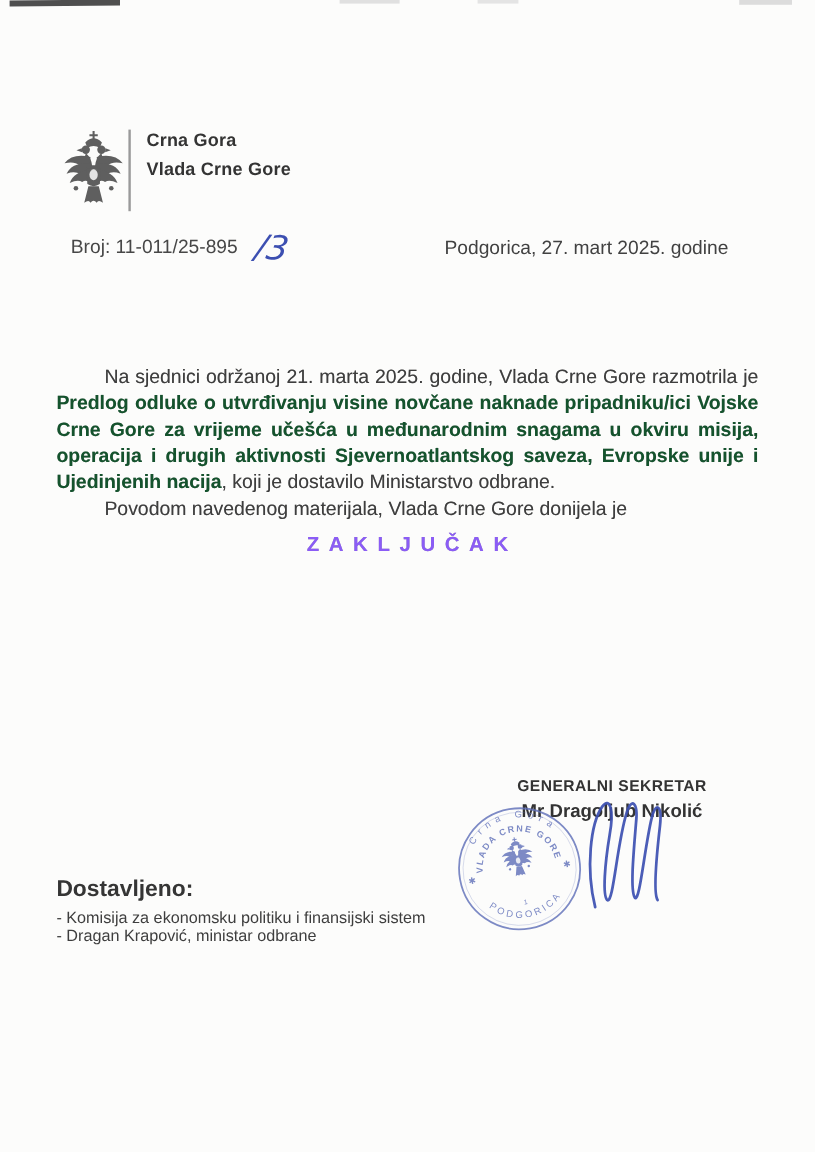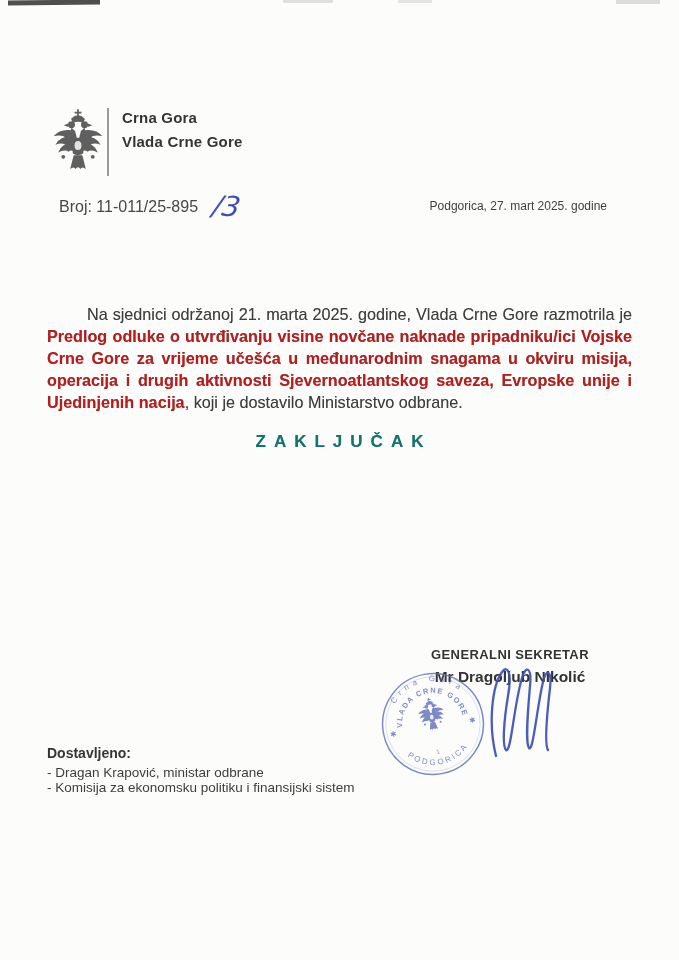--- a/index.html
+++ b/index.html
@@ -22,41 +22,41 @@
 
   
   .coat { position: absolute; left: 52px; top: 104px; width: 52px; height: 78px; color: #4a4a4a; opacity: .88; }
   .vrule { position: absolute; left: 107px; top: 108px; width: 2px; height: 68px; background: #9a9a9a; }
   .header-text { position: absolute; left: 122px; top: 106px; font-weight: bold; font-size: 15px; line-height: 23.5px; color: #343434; letter-spacing: .2px; }
 
   
   .refline { position: absolute; left: 0; right: 0; top: 194px; height: 36px; margin-left: 17px; }
   .ref-number { position: absolute; left: 42px; top: 4px; font-size: 16px; color: #474747; }
   .ref-hand { position: absolute; left: 196px; top: -4px; font-size: 28px; font-style: italic; color: #3c4fb1; transform: rotate(4deg) skewX(-6deg); font-family: "DejaVu Sans", sans-serif; }
-  .ref-date { position: absolute; right: 72px; top: 5px; font-size: 12px; color: #414141; }
+  .ref-date { position: absolute; right: 72px; top: 5px; font-size: 16px; color: #414141; }
 
   
   .doc-body { position: absolute; left: 47px; right: 47px; top: 303px; font-size: 16.2px; line-height: 22px; color: #3e3e3e; text-shadow: 0 0 .4px rgba(62,62,62,.45); }
   .doc-body p { text-indent: 40px; }
   .just { text-align: justify; }
-  .doc-body strong { color: #b91c1c; }
-  .doc-heading { text-align: center; font-weight: bold; font-size: 17px; letter-spacing: 8px; color: #0f766e; margin-top: 18px; margin-bottom: 19px; text-indent: 8px; }
+  .doc-body strong { color: #14532d; }
+  .doc-heading { text-align: center; font-weight: bold; font-size: 17px; letter-spacing: 8px; color: #8b5cf6; margin-top: 8px; margin-bottom: 19px; text-indent: 8px; }
 
   
   .sig-block { position: absolute; top: 644px; right: 64px; width: 210px; text-align: center; font-weight: bold; color: #333; line-height: 22px; }
   .sig-title { font-size: 13px; letter-spacing: .4px; }
   .sig-name { font-size: 15.5px; }
 
   
   .stamp { position: absolute; left: 377px; top: 668px; width: 112px; height: 112px; opacity: .82; }
   .squiggle { position: absolute; left: 478px; top: 652px; width: 90px; height: 112px; }
 
   
   .dist { position: absolute; left: 47px; top: 731px; color: #3e3e3e; }
-  .dist-label { font-weight: bold; font-size: 14px; margin-bottom: 4px; color: #353535; margin-top: 14px; }
+  .dist-label { font-weight: bold; font-size: 19px; margin-bottom: 4px; color: #353535; }
   .dist-item { font-size: 13.5px; line-height: 15.2px; }
 </style>
 </head>
 <body>
 
 <svg width="0" height="0" style="position:absolute">
   <defs>
     <symbol id="mne-eagle" viewBox="0 0 60 80">
       <g fill="currentColor">
         <path d="M29 1 h2 v3 h3 v2 h-3 v3 h-2 v-3 h-3 v-2 h3 z"></path>
@@ -99,20 +99,21 @@
   </div>
 
   <div class="refline">
     <span class="ref-number">Broj: 11-011/25-895</span>
     <span class="ref-hand">/3</span>
     <span class="ref-date">Podgorica, 27. mart 2025. godine</span>
   </div>
 
   <div class="doc-body">
     <p class="just"><span>Na sjednici održanoj 21. marta 2025. godine, Vlada Crne Gore razmotrila je </span><strong>Predlog odluke o utvrđivanju visine novčane naknade pripadniku/ici Vojske Crne Gore za vrijeme učešća u međunarodnim snagama u okviru misija, operacija i drugih aktivnosti Sjevernoatlantskog saveza, Evropske unije i Ujedinjenih nacija</strong><span>, koji je dostavilo Ministarstvo odbrane.</span></p>
+    <p>Povodom navedenog materijala, Vlada Crne Gore donijela je</p>
     <div class="doc-heading">ZAKLJUČAK</div>
   </div>
 
   <div class="sig-block">
     <div class="sig-title">GENERALNI SEKRETAR</div>
     <div class="sig-name">Mr Dragoljub Nikolić</div>
   </div>
 
   <svg class="stamp" viewBox="0 0 120 120">
     <g transform="rotate(-10 60 60)" fill="#6272ba" stroke="none">
@@ -132,17 +133,17 @@
       <use href="#mne-eagle" x="45" y="31" width="30" height="40" color="#6272ba"></use>
     </g>
   </svg>
 
   <svg class="squiggle" viewBox="0 0 90 112">
     <path d="M18 104 C10 72 14 34 24 20 C30 12 34 22 30 44 C26 68 24 94 28 98 C33 102 36 52 44 26 C48 12 54 16 52 34 C50 58 47 90 51 96 C55 101 59 55 65 30 C68 16 74 18 72 36 C69 62 66 92 70 98" fill="none" stroke="#3c4fb1" stroke-width="2.3" stroke-linecap="round" opacity=".92"></path>
   </svg>
 
   <div class="dist">
     <div class="dist-label">Dostavljeno:</div>
+    <div class="dist-item">- Komisija za ekonomsku politiku i finansijski sistem</div>
     <div class="dist-item">- Dragan Krapović, ministar odbrane</div>
-    <div class="dist-item">- Komisija za ekonomsku politiku i finansijski sistem</div>
   </div>
 
 </div>
 
 </body></html>

